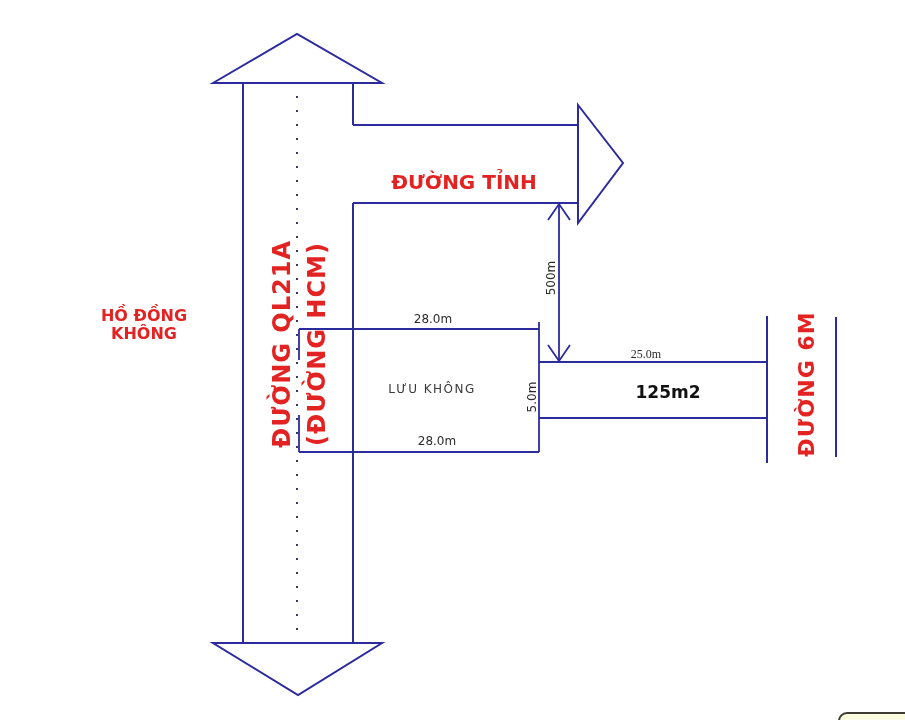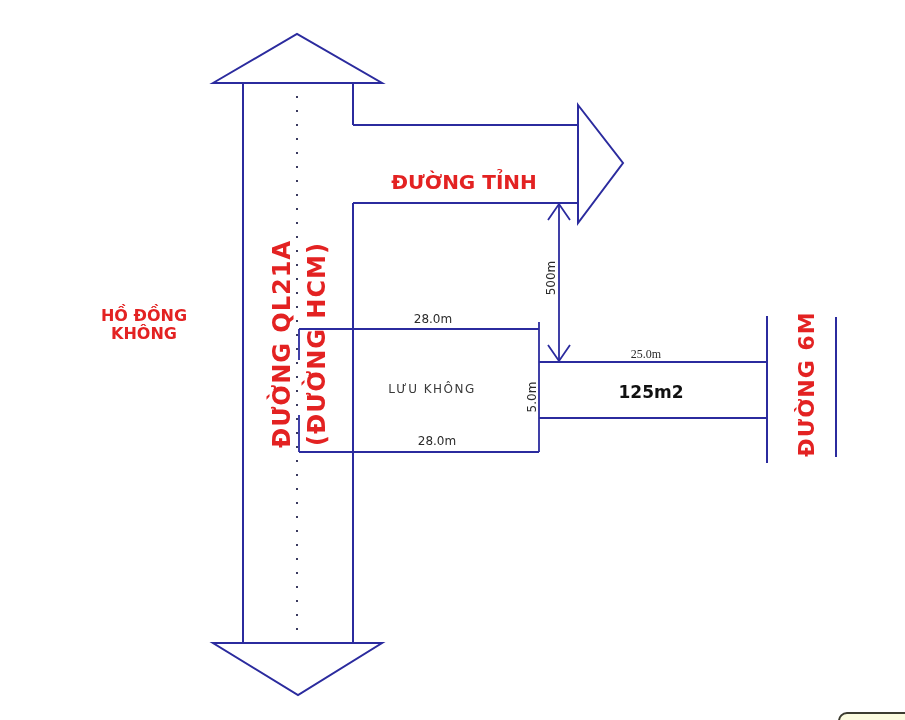--- a/index.html
+++ b/index.html
@@ -116,21 +116,21 @@
   <div class="lbl vert road-label big-road" style="left:317px; top:344px;">(ĐƯỜNG HCM)</div>
 
   <div class="lbl road-label dt429" style="left:464px; top:166px;">
     <div>ĐƯỜNG TỈNH</div>
   </div>
 
   <div class="lbl vert road-label r6m" style="left:806px; top:384px;">ĐƯỜNG 6M</div>
 
   <div class="lbl setback-label" style="left:432px; top:389px;">LƯU KHÔNG</div>
 
-  <div class="lbl area-label" style="left:651px; top:392px;">125m2</div>
+  <div class="lbl area-label" style="left:668px; top:392px;">125m2</div>
 
   <div class="lbl dim-label" style="left:433px; top:319px;">28.0m</div>
 
   <div class="lbl dim-label" style="left:437px; top:441px;">28.0m</div>
 
   <div class="lbl dim-label" style="left:646px; top:354px;font-family:Liberation Serif, serif;">25.0m</div>
 
   <div class="lbl vert dim-label" style="left:551px; top:278px;">500m</div>
 
   <div class="lbl vert dim-label" style="left:532px; top:397px;">5.0m</div>

